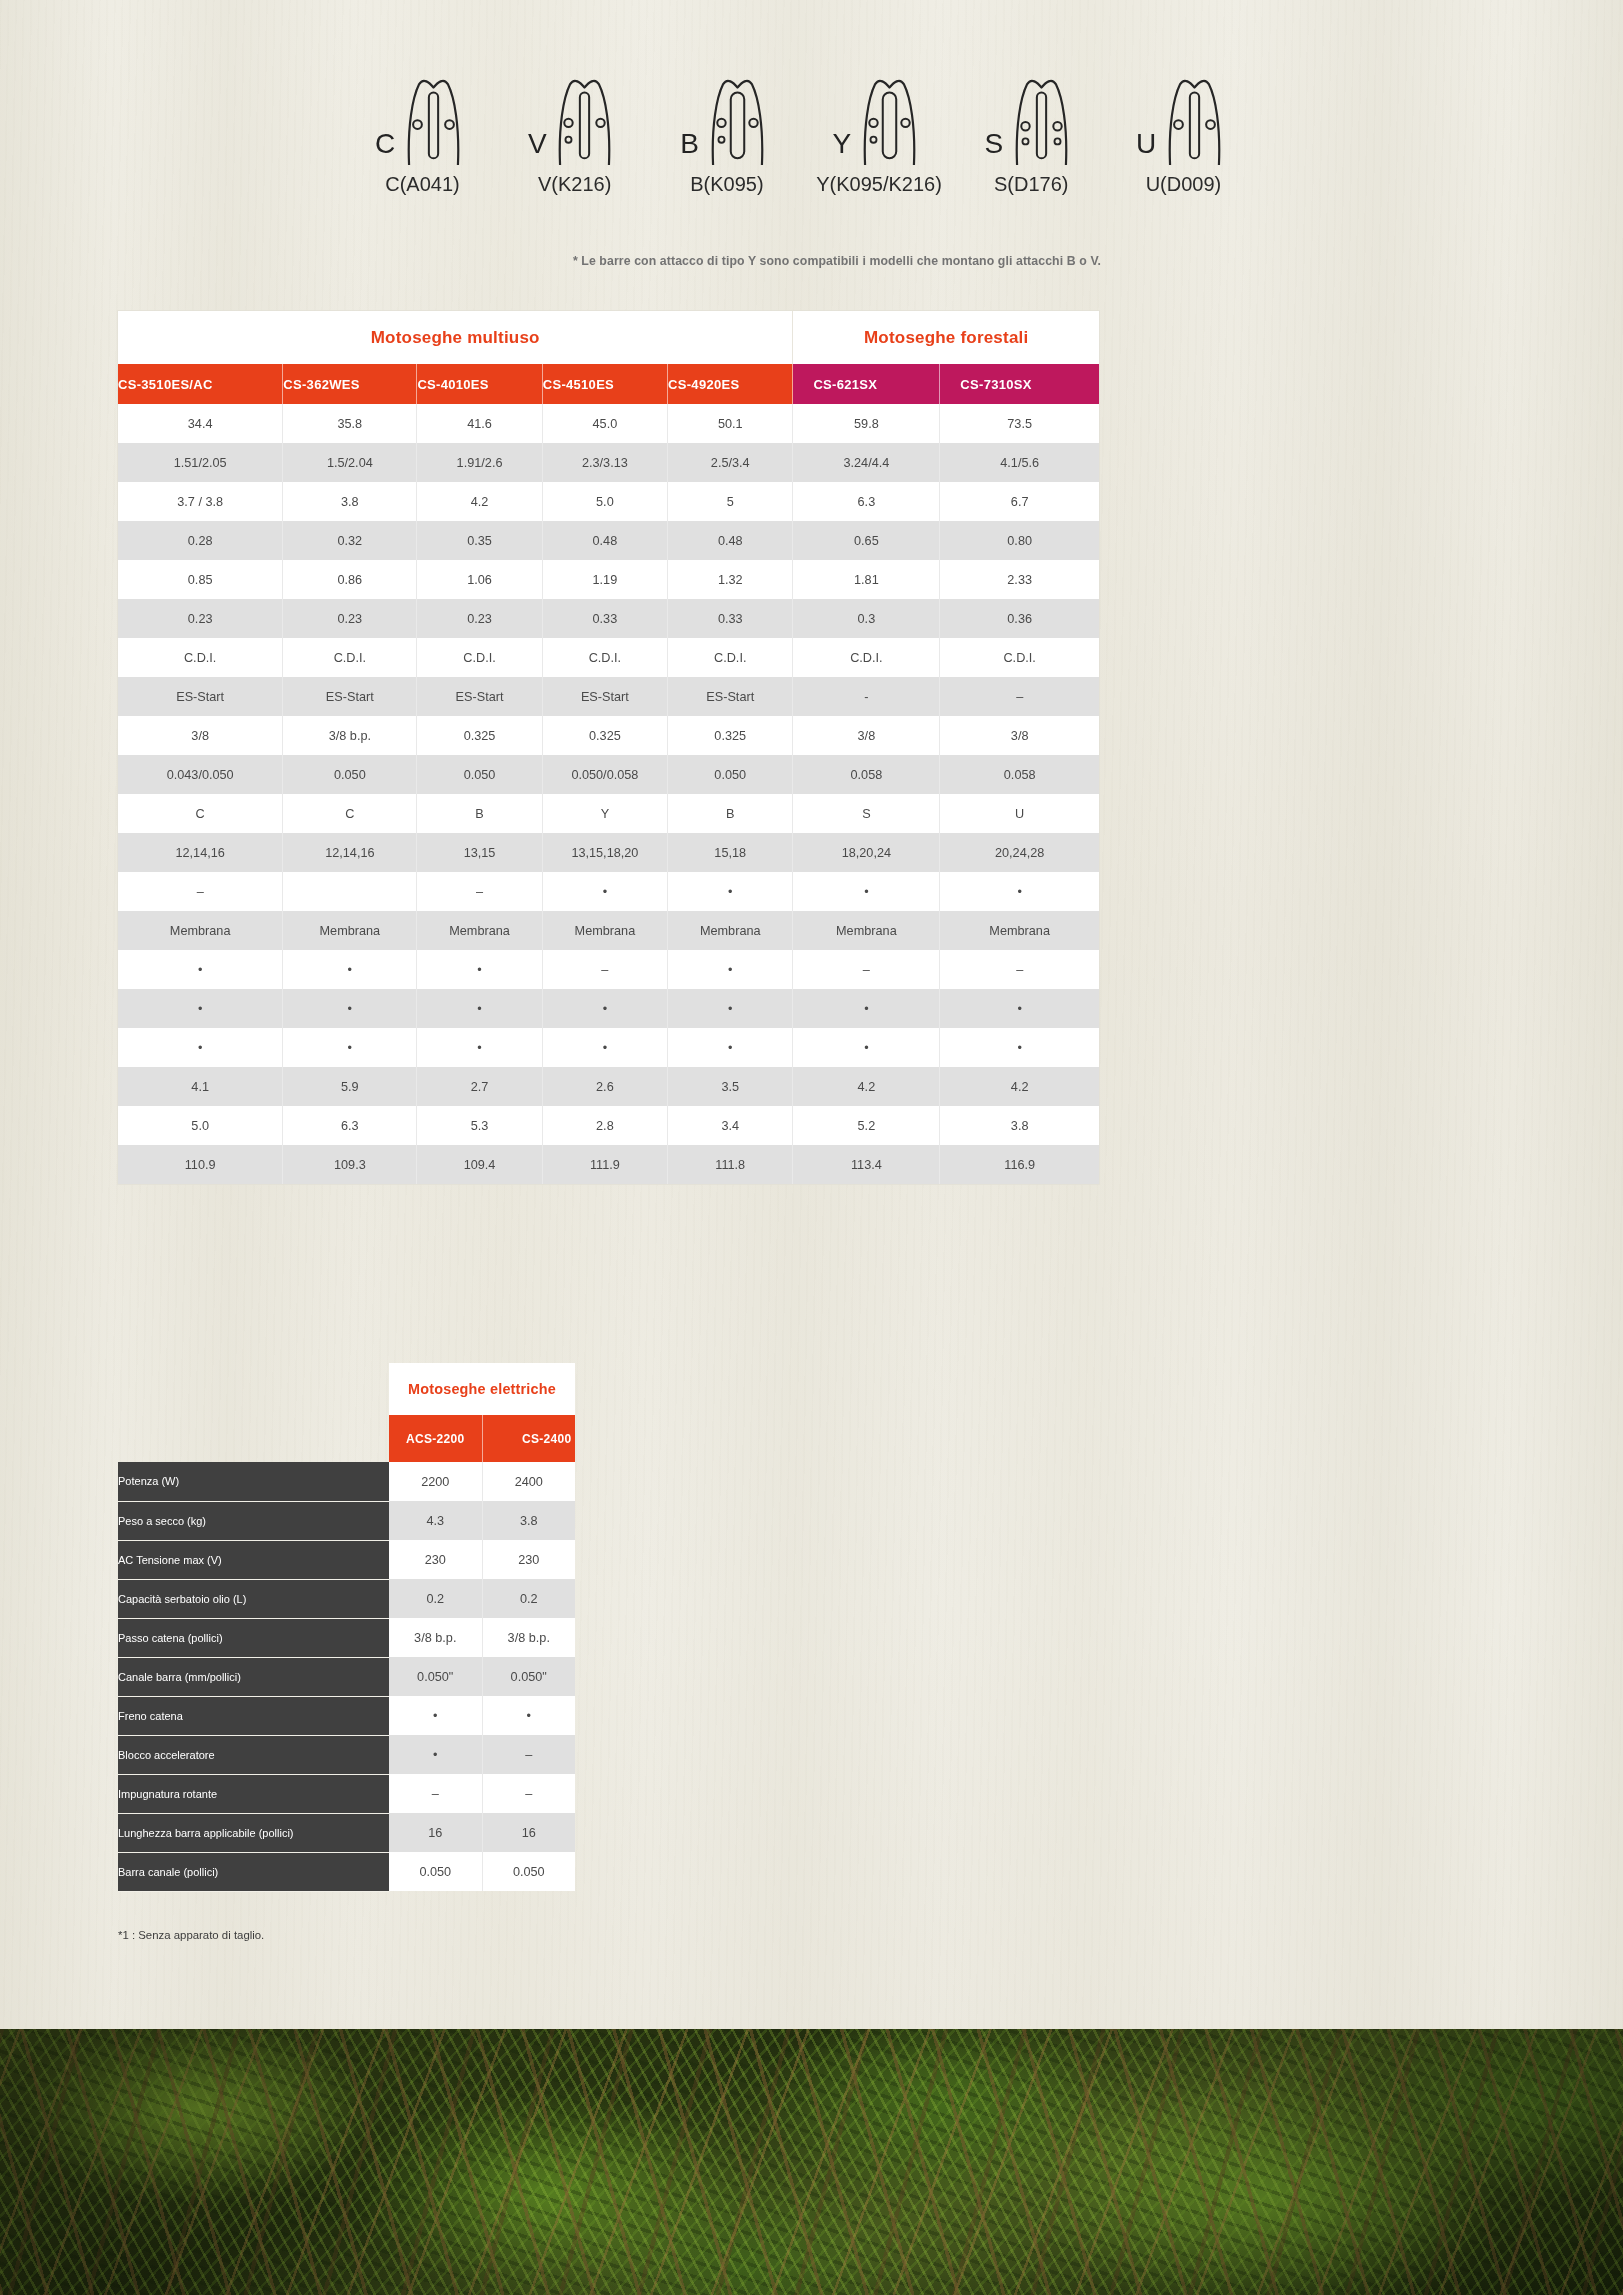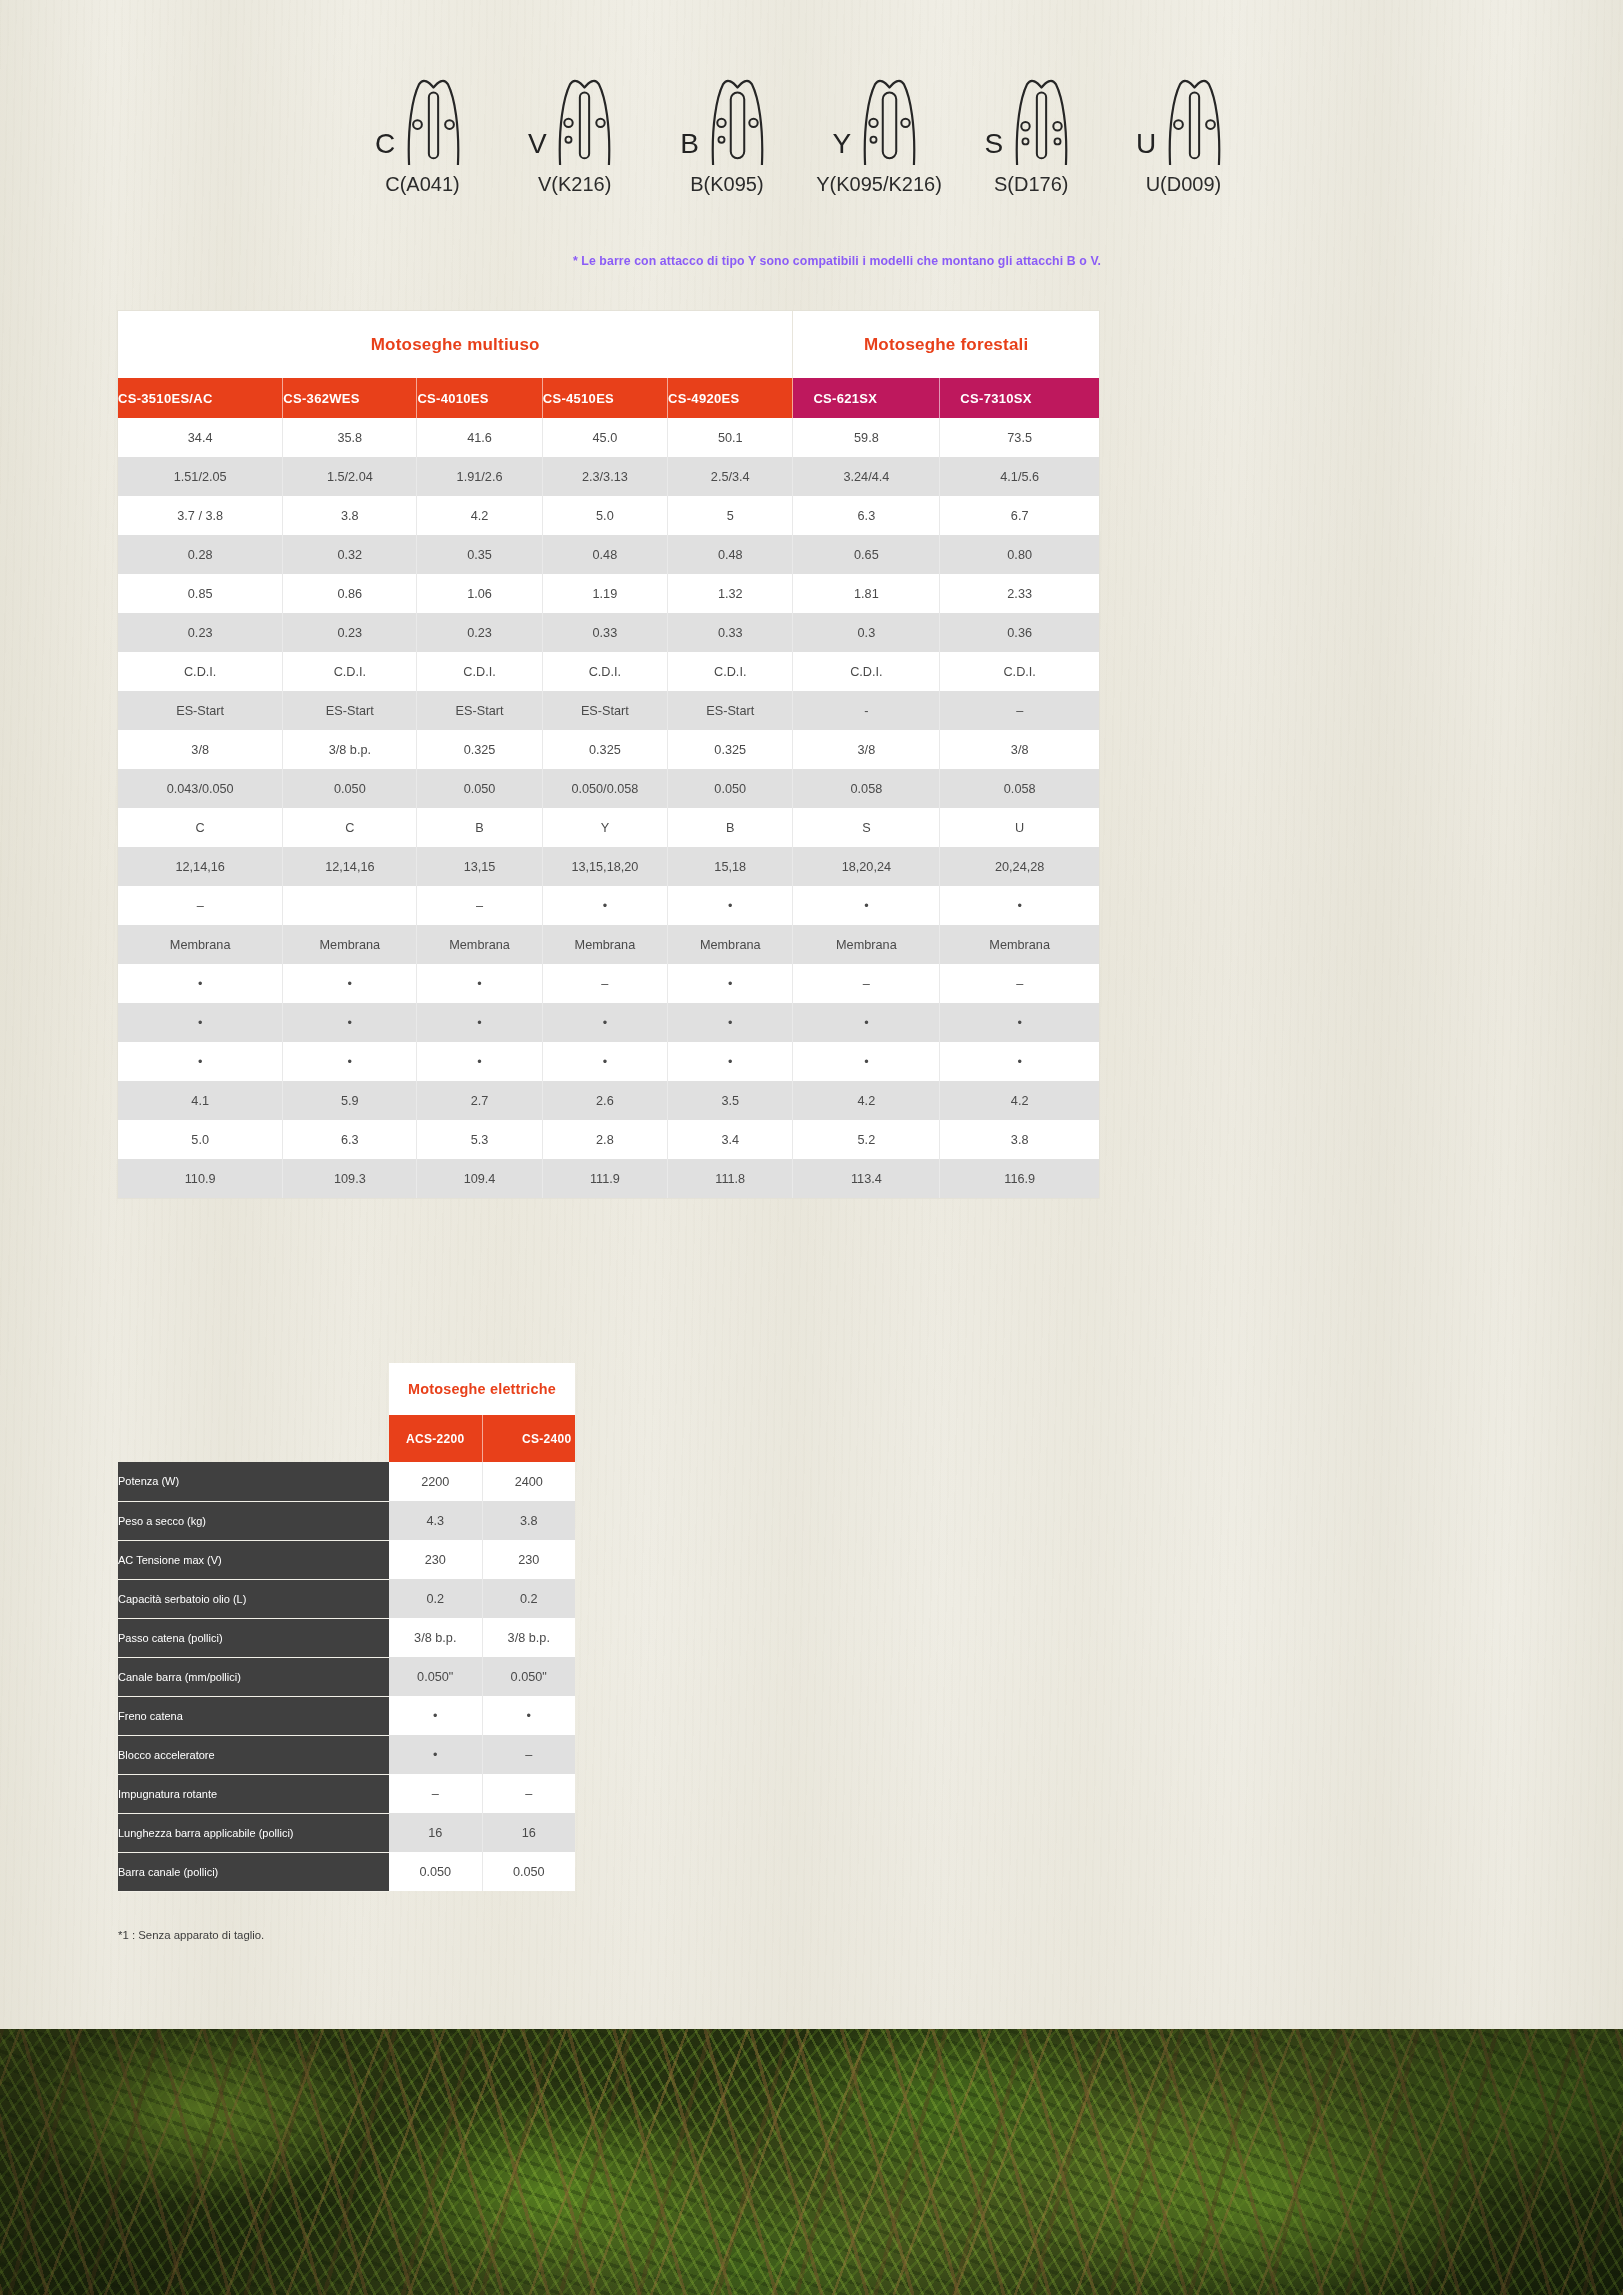--- a/index.html
+++ b/index.html
@@ -79,38 +79,38 @@
   }
 
   .mount-note {
     position: absolute;
     left: 372px;
     top: 254px;
     width: 930px;
     text-align: center;
     font-size: 12.3px;
     font-weight: bold;
-    color: #8b5cf6;
+    color: #737373;
     letter-spacing: 0.1px;
   }
 
   
   .table-main {
     position: absolute;
     left: 118px;
     top: 311px;
     width: 981px;
     border-collapse: collapse;
     background: #fff;
     box-shadow: 0 0 0 0.8px #e3e0d6;
   }
   .table-main td, .table-main th { padding: 0; }
 
   .grp-cell {
-    height: 67px;
+    height: 53px;
     background: #fff;
     color: #e8401a;
     font-size: 17px;
     font-weight: bold;
     text-align: center;
     vertical-align: middle;
     border-right: 0.8px solid #e8e5dc;
     letter-spacing: 0.2px;
   }
   .grp-cell.last { border-right: none; }

